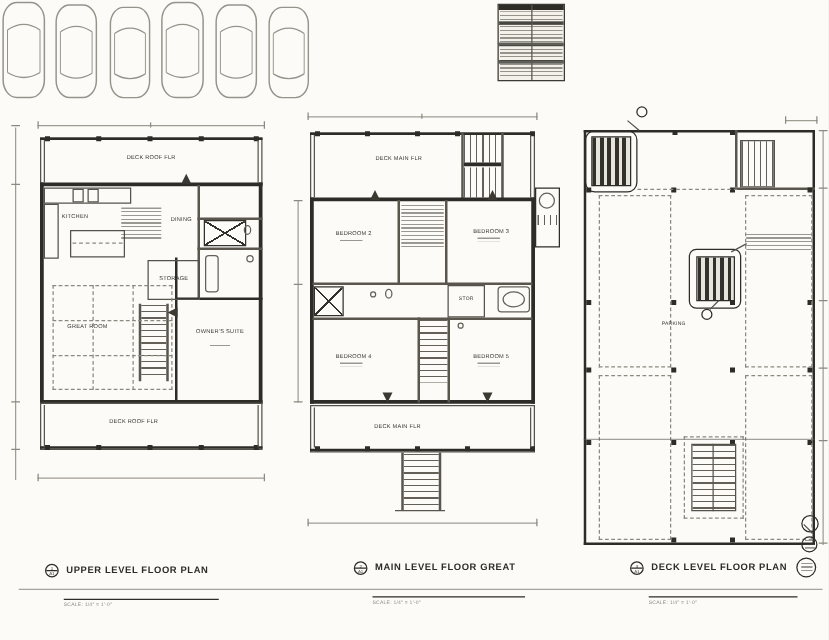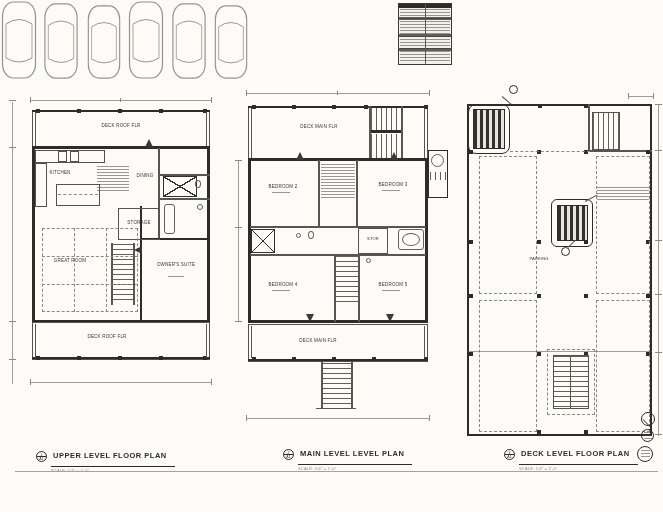--- a/index.html
+++ b/index.html
@@ -21,21 +21,21 @@
 .treadsh{background:repeating-linear-gradient(180deg,#646057 0 1px,transparent 1px 5px)}
 .treadsv{background:repeating-linear-gradient(90deg,#646057 0 1px,transparent 1px 5px)}
 .notes{background:repeating-linear-gradient(180deg,rgba(74,70,62,.55) 0 1px,transparent 1px 3px)}
 .lbl{font-size:4.5px;line-height:1.25;color:#3a3731;letter-spacing:.2px;text-align:center;white-space:nowrap}
 .wrap{white-space:normal}
 .xbox{border:1.5px solid #33312c;background:
  linear-gradient(to top right,transparent calc(50% - .7px),#33312c calc(50% - .7px) calc(50% + .7px),transparent calc(50% + .7px)),
  linear-gradient(to bottom right,transparent calc(50% - .7px),#33312c calc(50% - .7px) calc(50% + .7px),transparent calc(50% + .7px))}
 .circle{border:1px solid #2e2c27;border-radius:50%}
 .title-row{position:absolute;display:flex;align-items:flex-start;gap:4px}
-.title{font-size:7.5px;font-weight:bold;color:#2e2c27;letter-spacing:.5px;border-bottom:1.5px solid #2e2c27;padding:0 8px 6px 2px;white-space:nowrap}
+.title{font-size:7.5px;font-weight:bold;color:#2e2c27;letter-spacing:.5px;border-bottom:1.5px solid #2e2c27;padding:0 8px 19px 2px;white-space:nowrap}
 .scale{font-size:4px;color:#8d897f;margin-top:1px;letter-spacing:.2px}
 .marker{width:11px;height:11px;border:1px solid #2e2c27;border-radius:50%;font-size:3.5px;text-align:center;color:#2e2c27;line-height:1;flex:0 0 auto}
 .marker .mt{display:block;border-bottom:.5px solid #2e2c27;height:5px;padding-top:1.5px}
 .marker .mb{display:block;height:4px;padding-top:.5px}
 .tri-u{width:0;height:0;border-left:4px solid transparent;border-right:4px solid transparent;border-bottom:8px solid #3c3933}
 .tri-d{width:0;height:0;border-left:4px solid transparent;border-right:4px solid transparent;border-top:8px solid #3c3933}
 .tri-l{width:0;height:0;border-top:4px solid transparent;border-bottom:4px solid transparent;border-right:8px solid #3c3933}
 .fix{border:1px solid #646057}
 .rnd{border-radius:50%}
 .rr{border-radius:3px}
@@ -346,21 +346,21 @@
       <div class="title">UPPER LEVEL FLOOR PLAN</div>
       <div class="scale">SCALE: 1/4" = 1'-0"</div>
     </div>
   </div>
   <div class="title-row" style="left:283px;top:449px">
     <div class="marker">
         <span class="mt">2</span>
         <span class="mb">A1</span>
       </div>
     <div>
-      <div class="title">MAIN LEVEL LEVEL PLAN</div>
+      <div class="title">MAIN LEVEL FLOOR GREAT</div>
       <div class="scale">SCALE: 1/4" = 1'-0"</div>
     </div>
   </div>
   <div class="title-row" style="left:504px;top:449px">
     <div class="marker">
         <span class="mt">3</span>
         <span class="mb">A1</span>
       </div>
     <div>
       <div class="title">DECK LEVEL FLOOR PLAN</div>

